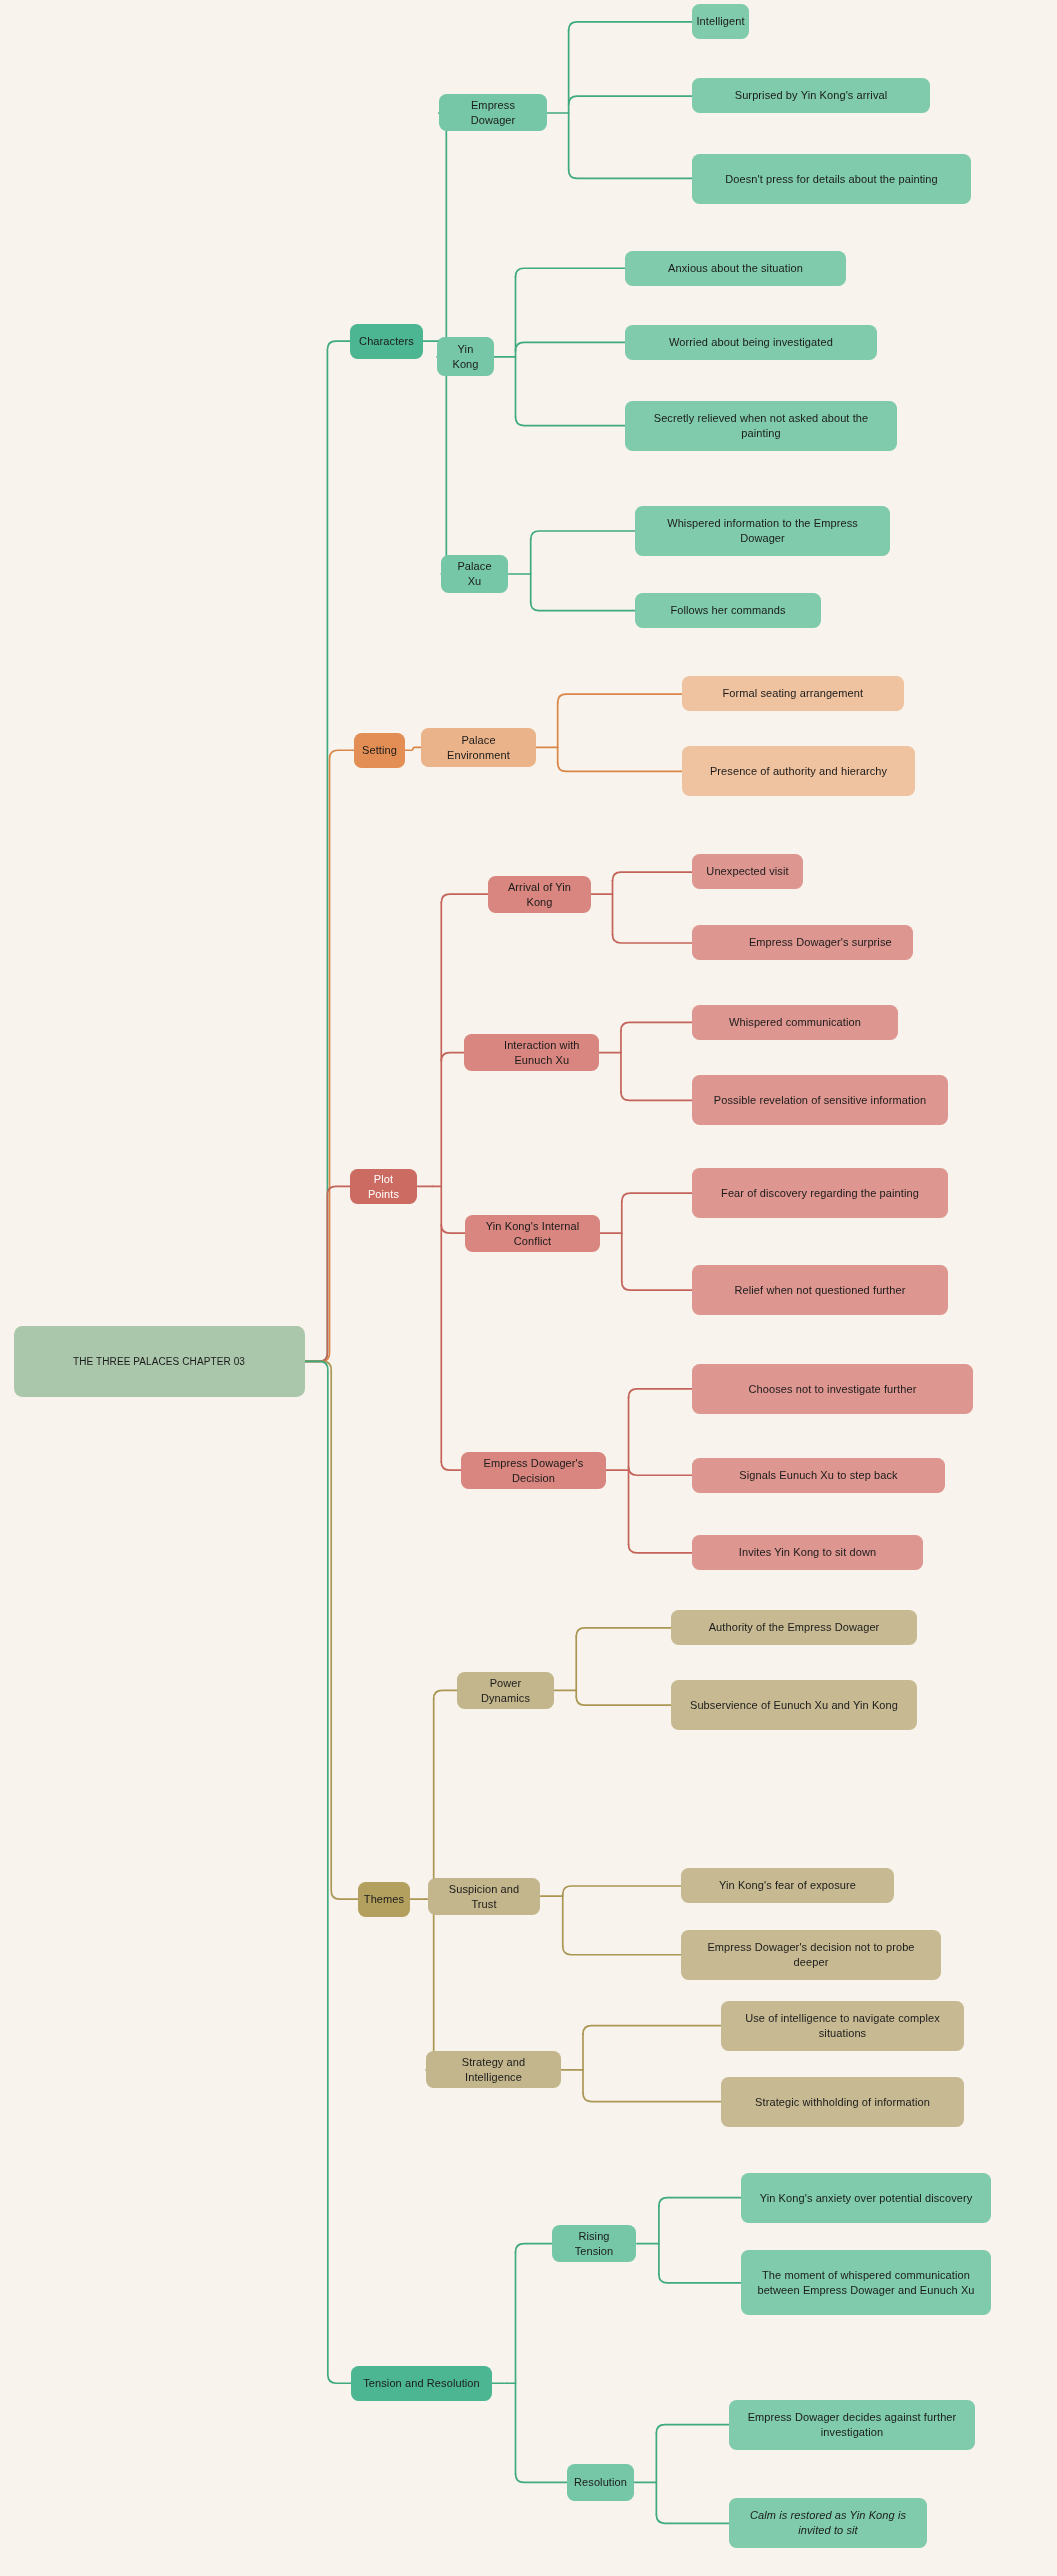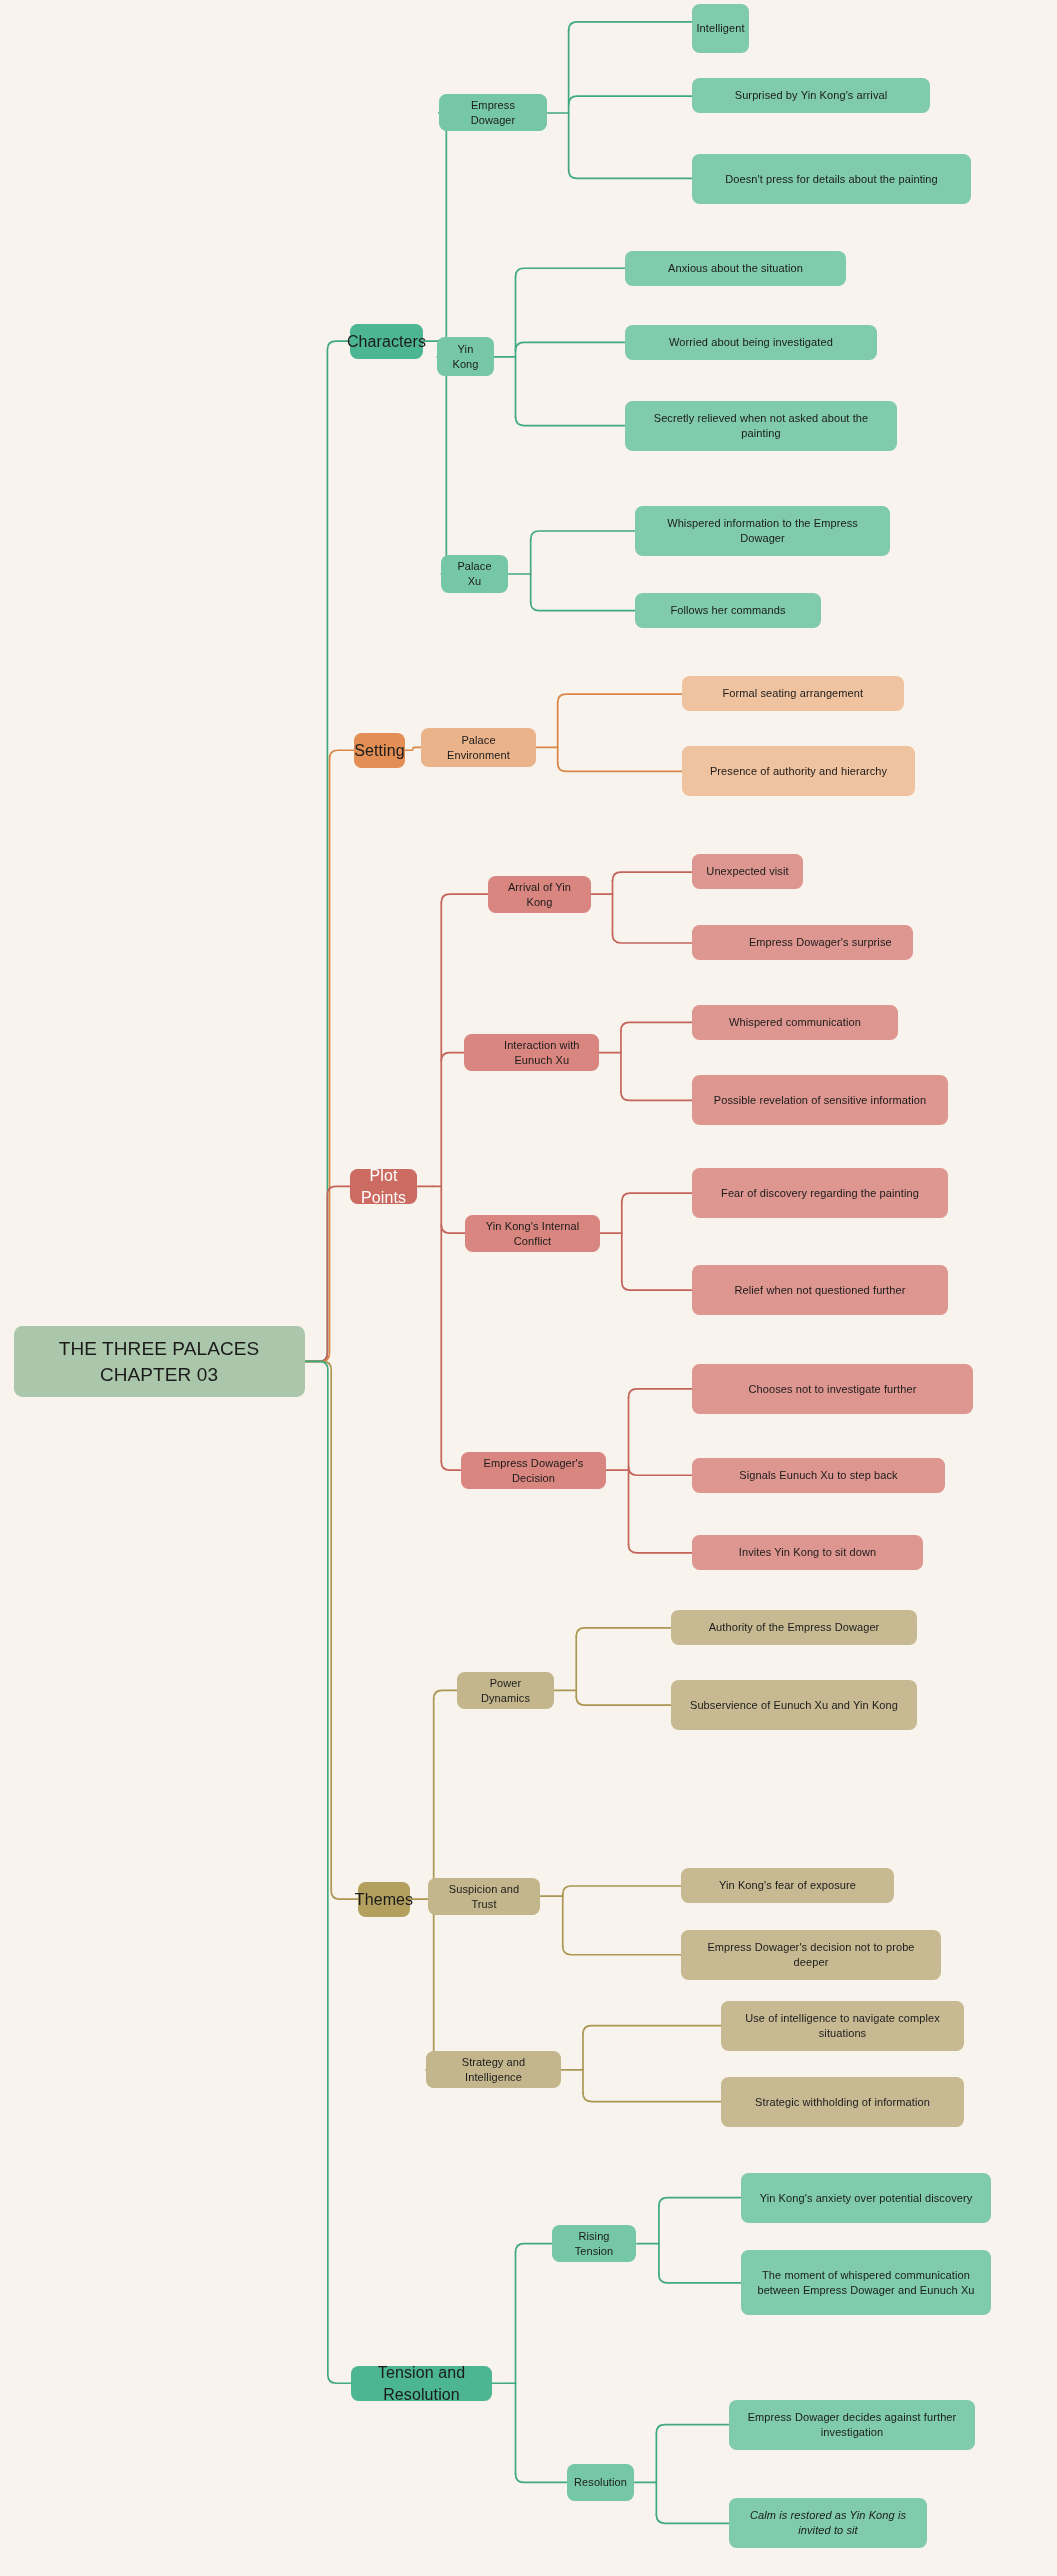--- a/index.html
+++ b/index.html
@@ -17,25 +17,25 @@
     box-sizing:border-box;
     display:flex;align-items:center;justify-content:center;
     text-align:center;
     border-radius:7.6px;
     padding:5px 8.4px;
     line-height:1.32;
     color:#1b1b1b;
     letter-spacing:0.1px;
   }
   .node.root{
-    font-size:19px;
+    font-size:10px;
     background:#aac6ab;
     border-radius:8.4px;
   }
-  .node.lvl1{font-size:16px;}
+  .node.lvl1{font-size:11px;}
   .node.lvl2{font-size:11px;}
   .node.lvl3{font-size:11px;}
   .node.white-text{color:#ffffff;}
 </style>
 </head>
 <body>
 
 <div id="canvas">
   <svg class="links" id="links" xmlns="http://www.w3.org/2000/svg" viewBox="0 0 1254 3054" width="1058" height="2576">
       <path d="M 361 1614 L 378 1614 Q 388 1614 388 1604 L 388 414.5 Q 388 404.5 398 404.5 L 415 404.5" fill="none" stroke="#3fa97f" stroke-width="2" stroke-linecap="round"></path>
@@ -121,21 +121,21 @@
       <path d="M 781 2696.5 Q 781 2706.5 791 2706.5 L 878 2706.5" fill="none" stroke="#3fa97f" stroke-width="2" stroke-linecap="round"></path>
       <path d="M 752 2943 L 778 2943" fill="none" stroke="#3fa97f" stroke-width="2" stroke-linecap="round"></path>
       <path d="M 778 2884.5 L 778 2981.5" fill="none" stroke="#3fa97f" stroke-width="2" stroke-linecap="round"></path>
       <path d="M 778 2884.5 Q 778 2874.5 788 2874.5 L 864 2874.5" fill="none" stroke="#3fa97f" stroke-width="2" stroke-linecap="round"></path>
       <path d="M 778 2981.5 Q 778 2991.5 788 2991.5 L 864 2991.5" fill="none" stroke="#3fa97f" stroke-width="2" stroke-linecap="round"></path>
     </svg>
   <div id="nodes">
       <div class="node root" style="left: 13.5px; top: 1326px; width: 291px; height: 71px; background: rgb(170, 198, 171);">THE THREE PALACES CHAPTER 03</div>
       <div class="node lvl1" style="left: 350px; top: 324px; width: 73px; height: 35px; background: rgb(76, 181, 146);">Characters</div>
       <div class="node lvl2" style="left: 439px; top: 94px; width: 108px; height: 37px; background: rgb(118, 199, 168);">Empress Dowager</div>
-      <div class="node lvl3" style="left: 692px; top: 4.2px; width: 57px; height: 49px; background: rgb(127, 203, 172);">Intelligent</div>
+      <div class="node lvl3" style="left: 692px; top: 4.2px; width: 57px; height: 35px; background: rgb(127, 203, 172);">Intelligent</div>
       <div class="node lvl3" style="left: 692px; top: 78px; width: 238px; height: 35px; background: rgb(127, 203, 172);">Surprised by Yin Kong's arrival</div>
       <div class="node lvl3" style="left: 692px; top: 154px; width: 279px; height: 50px; background: rgb(127, 203, 172);">Doesn't press for details about the painting</div>
       <div class="node lvl2" style="left: 437px; top: 337px; width: 57px; height: 39px; background: rgb(118, 199, 168);">Yin Kong</div>
       <div class="node lvl3" style="left: 625px; top: 251px; width: 221px; height: 35px; background: rgb(127, 203, 172);">Anxious about the situation</div>
       <div class="node lvl3" style="left: 625px; top: 325px; width: 252px; height: 35px; background: rgb(127, 203, 172);">Worried about being investigated</div>
       <div class="node lvl3" style="left: 625px; top: 401px; width: 272px; height: 50px; background: rgb(127, 203, 172);">Secretly relieved when not asked about the painting</div>
       <div class="node lvl2" style="left: 441px; top: 555px; width: 67px; height: 38px; background: rgb(118, 199, 168);">Palace Xu</div>
       <div class="node lvl3" style="left: 635px; top: 506px; width: 255px; height: 50px; background: rgb(127, 203, 172);">Whispered information to the Empress Dowager</div>
       <div class="node lvl3" style="left: 635px; top: 593px; width: 186px; height: 35px; background: rgb(127, 203, 172);">Follows her commands</div>
       <div class="node lvl1" style="left: 354px; top: 733px; width: 51px; height: 35px; background: rgb(226, 142, 84);">Setting</div>

